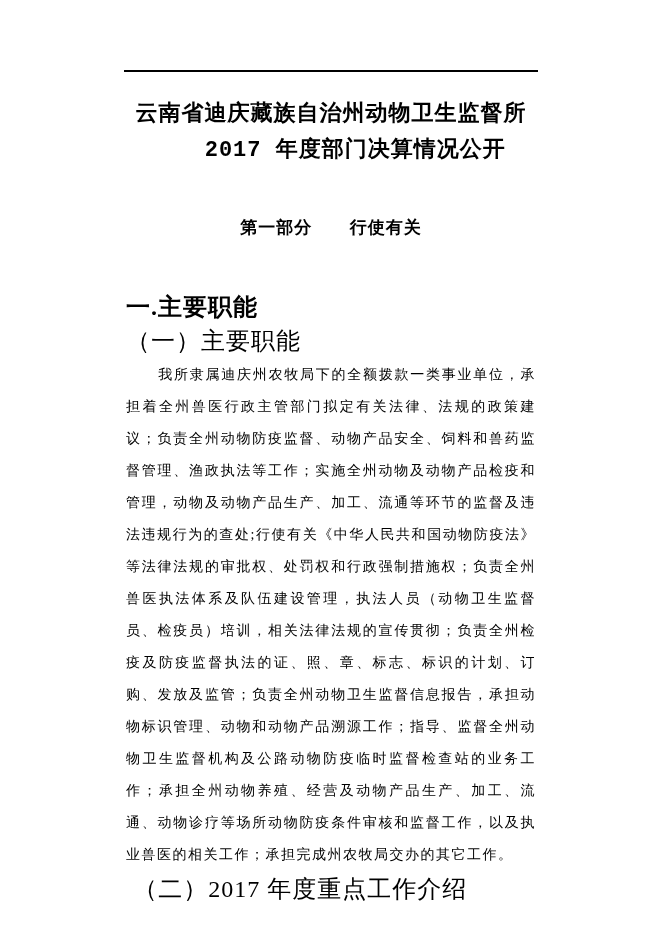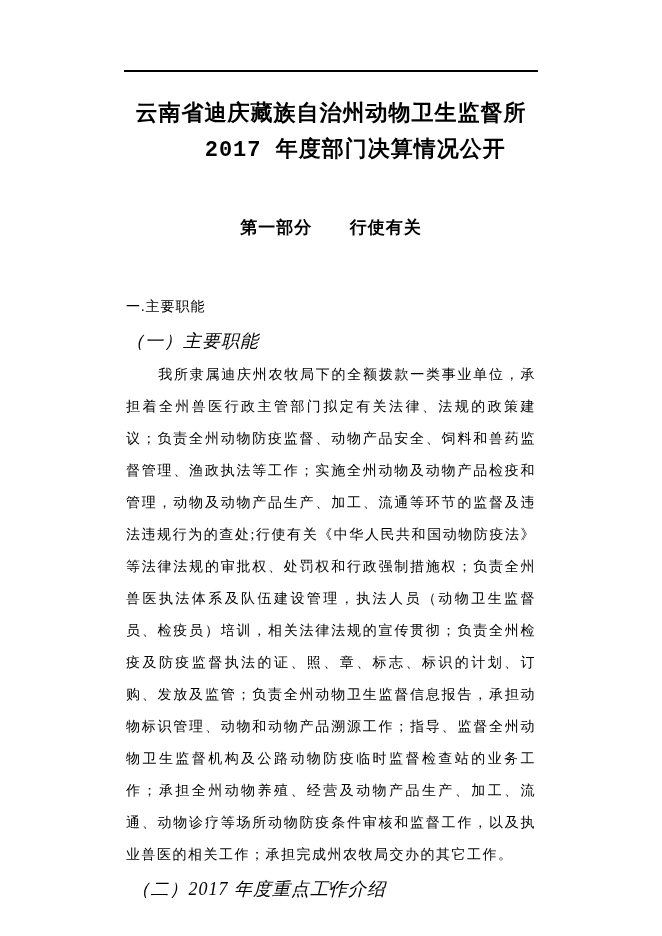--- a/index.html
+++ b/index.html
@@ -48,32 +48,31 @@
     font-weight: bold;
     text-align: center;
     letter-spacing: 1px;
   }
   .section-gap {
     display: inline-block;
     width: 2.2em;
   }
   .h2 {
     margin-top: 52px;
-    font-size: 14px;
-    font-weight: normal;
+    font-size: 24px;
+    font-weight: bold;
     letter-spacing: 1px;
     line-height: 32px;
   }
   .h3 {
     margin-top: 2px;
-    font-size: 18px;
+    font-size: 24px;
     font-weight: normal;
     letter-spacing: 1px;
     line-height: 32px;
-    font-style: italic;
   }
   .body-text {
     margin: 2px 0 0 0;
     font-size: 14px;
     line-height: 32px;
     letter-spacing: 1.5px;
     text-align: justify;
     text-justify: inter-character;
     text-indent: 2.3em;
   }

